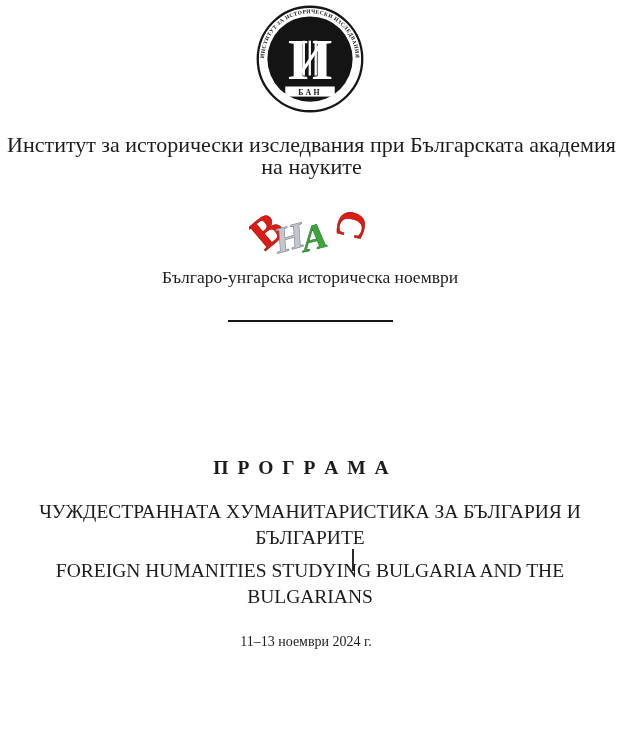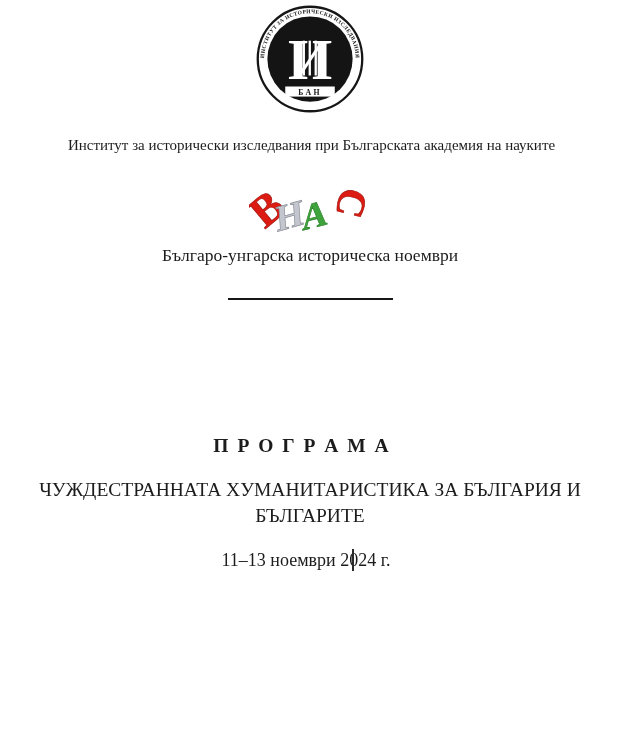--- a/index.html
+++ b/index.html
@@ -12,21 +12,21 @@
     font-family: "Liberation Serif", serif;
     overflow: hidden;
   }
   .seal {
     display: block;
     margin: 4px auto 0 auto;
   }
   .institute-line {
     margin: 20px 0 0 3px;
     text-align: center;
-    font-size: 15px;
+    font-size: 22px;
     line-height: 22px;
   }
   .bhac-logo {
     display: block;
     margin: 22px auto 0 auto;
   }
   .commission-line {
     margin: 8px 0 0 0;
     text-align: center;
     font-size: 17.5px;
@@ -65,21 +65,21 @@
     margin: 7px auto 0 auto;
     width: 580px;
     text-align: center;
     font-size: 19.5px;
     line-height: 26px;
     font-weight: normal;
   }
   .date-line {
     margin: 20px 8px 0 0;
     text-align: center;
-    font-size: 18px;
+    font-size: 14px;
     line-height: 23px;
   }
   .text-cursor {
     position: absolute;
     left: 352px;
     top: 549px;
     width: 1.5px;
     height: 22px;
     background: #2a2a2a;
   }
@@ -117,18 +117,19 @@
 
   <p class="commission-line">Българо-унгарска историческа ноември</p>
 
   <div class="divider"></div>
 
   <h1 class="program-heading">П Р О Г Р А М А</h1>
 
 
   <h2 class="title-bg">ЧУЖДЕСТРАННАТА ХУМАНИТАРИСТИКА ЗА БЪЛГАРИЯ И БЪЛГАРИТЕ</h2>
 
+  <h2 class="title-en">FOREIGN HUMANITIES STUDYING BULGARIA AND THE BULGARIANS</h2>
 
   <p class="date-line">11–13 ноември 2024 г.</p>
 
   <div class="text-cursor"></div>
 
 </div>
 
 </body></html>

